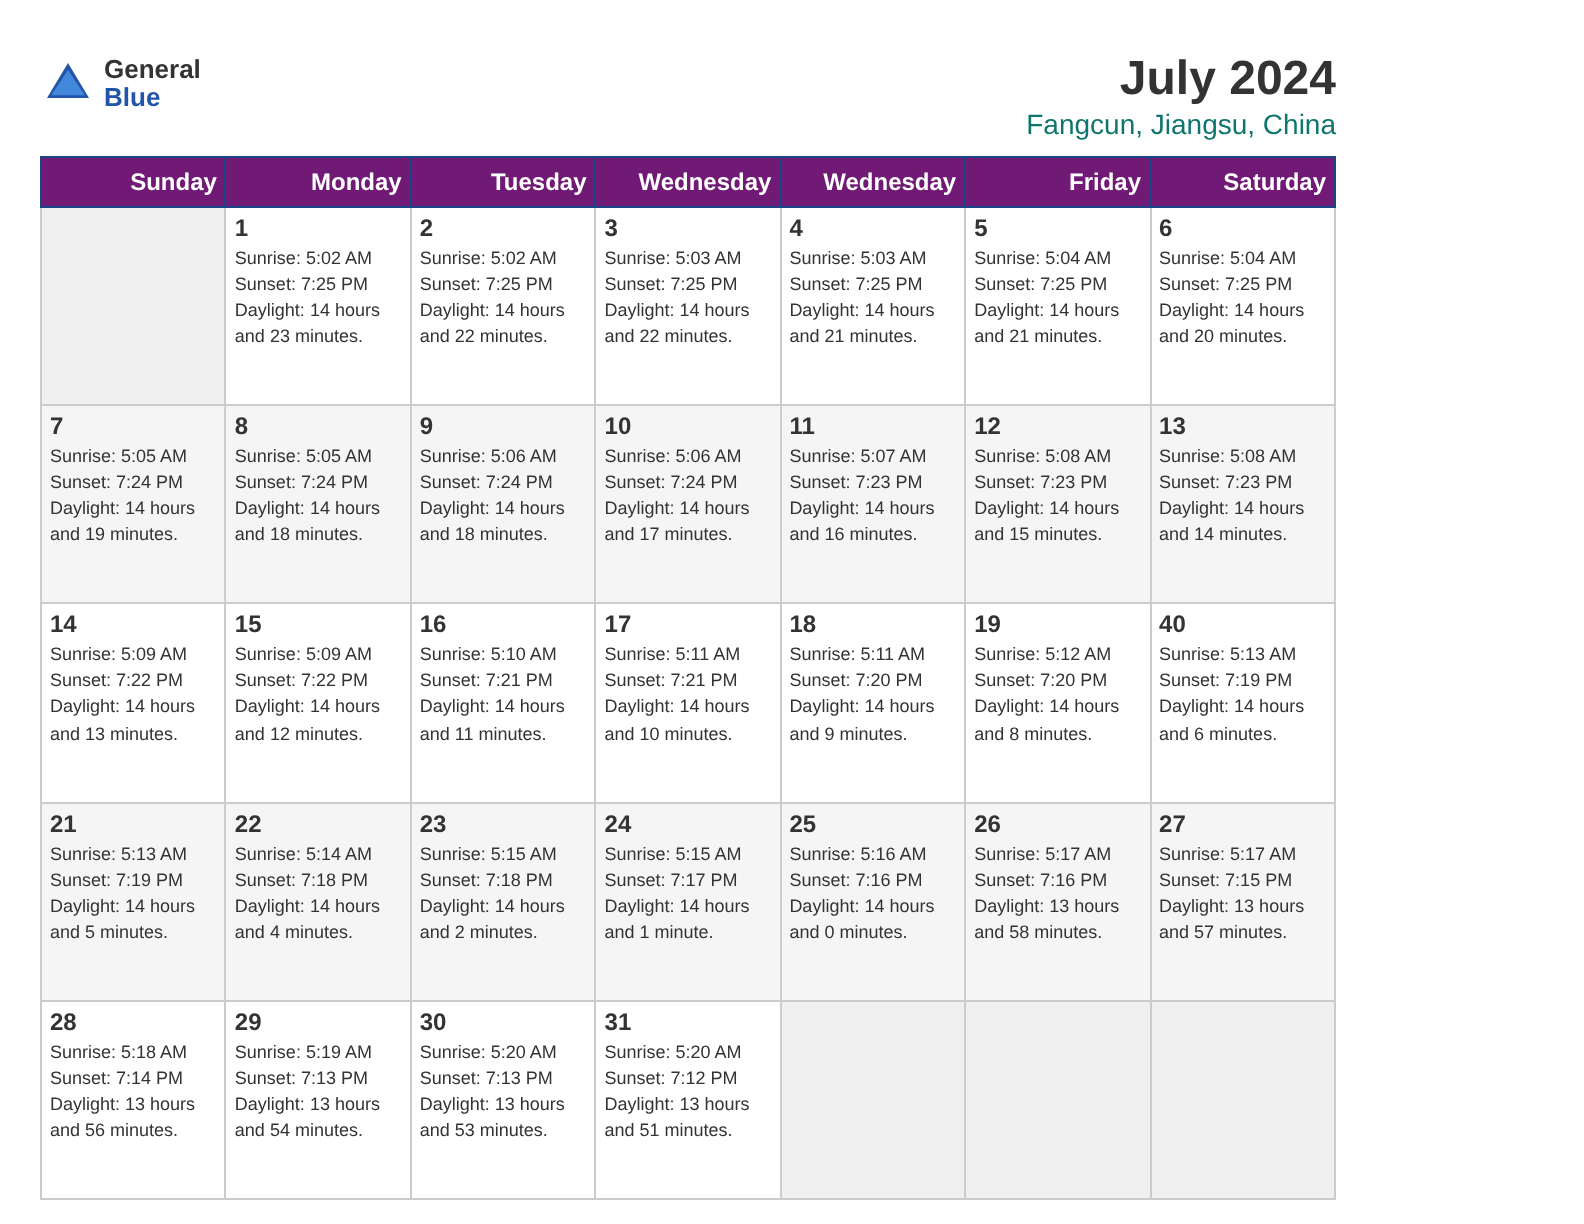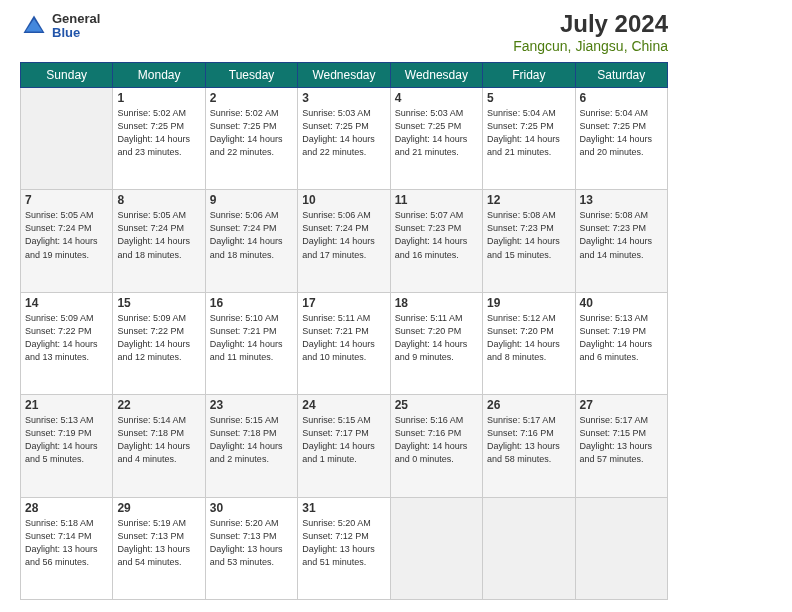--- a/index.html
+++ b/index.html
@@ -6,21 +6,21 @@
     body {
       font-family: Arial, sans-serif;
       background: #fff;
       width: 792px;
       height: 612px;
       overflow: hidden;
     }
     .page {
       width: 688px;
       height: 612px;
-      padding: 12px 20px 12px 20px;
+      padding: 28px 20px 12px 20px;
       display: flex;
       flex-direction: column;
     }
     .header {
       display: flex;
       justify-content: space-between;
       align-items: flex-start;
       margin-bottom: 8px;
     }
     .logo {
@@ -45,39 +45,39 @@
       text-align: right;
     }
     .month-title {
       font-size: 24px;
       font-weight: bold;
       color: #333;
       line-height: 1;
     }
     .location {
       font-size: 14px;
-      color: #4d7c0f;
+      color: #0f766e;
       margin-top: 2px;
       margin-left: 48px;
     }
     .calendar {
       flex: 1;
       border: 1px solid #ccc;
       border-collapse: collapse;
       width: 100%;
       table-layout: fixed;
     }
     .calendar th {
-      background: #0f766e;
+      background: #701a75;
       color: #fff;
       font-size: 12px;
       padding: 5px 4px;
-      text-align: center;
+      text-align: right;
       border: 1px solid #1a4488;
-      font-weight: normal;
+      font-weight: bold;
     }
     .calendar td {
       vertical-align: top;
       border: 1px solid #ccc;
       padding: 3px 4px;
       font-size: 9.5px;
       color: #333;
       height: 80px;
     }
     .calendar td.empty {

